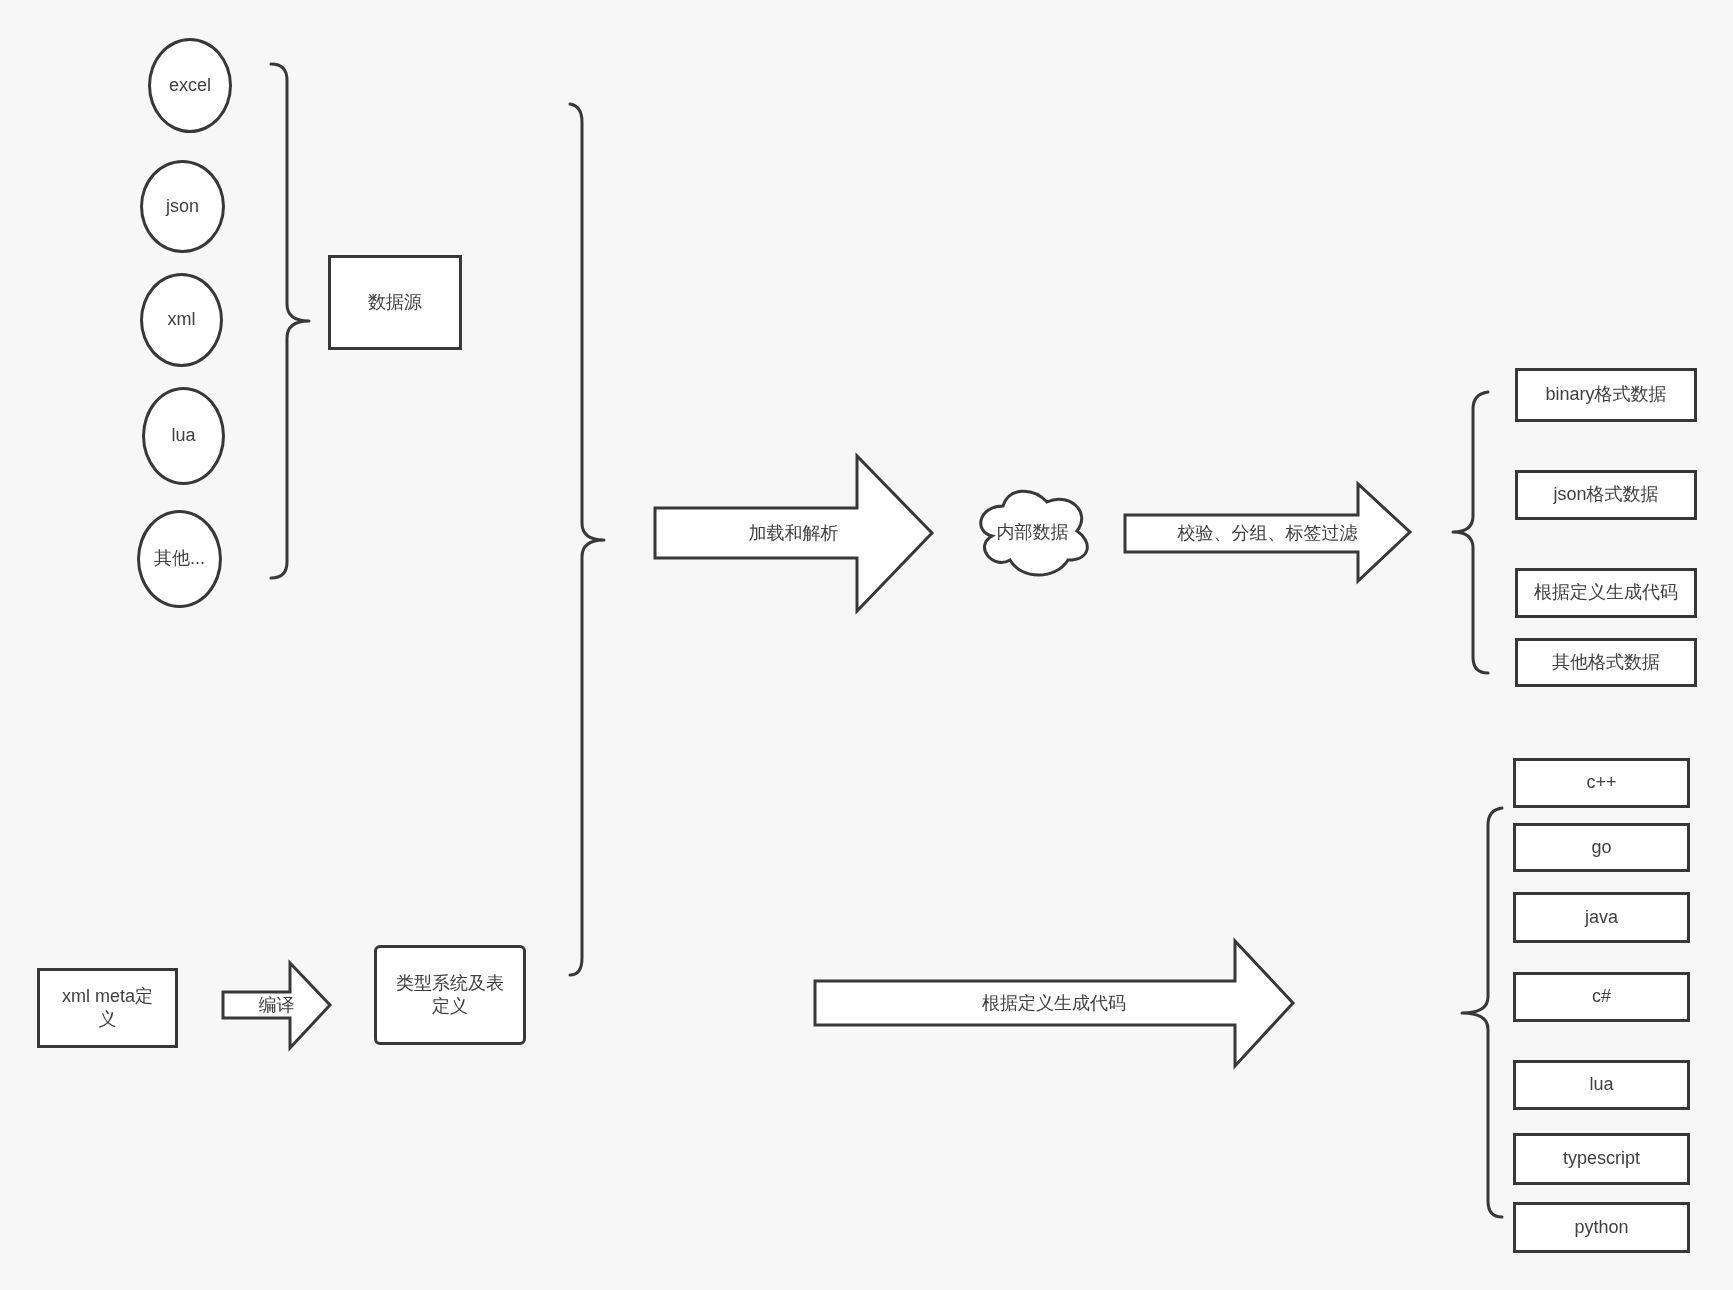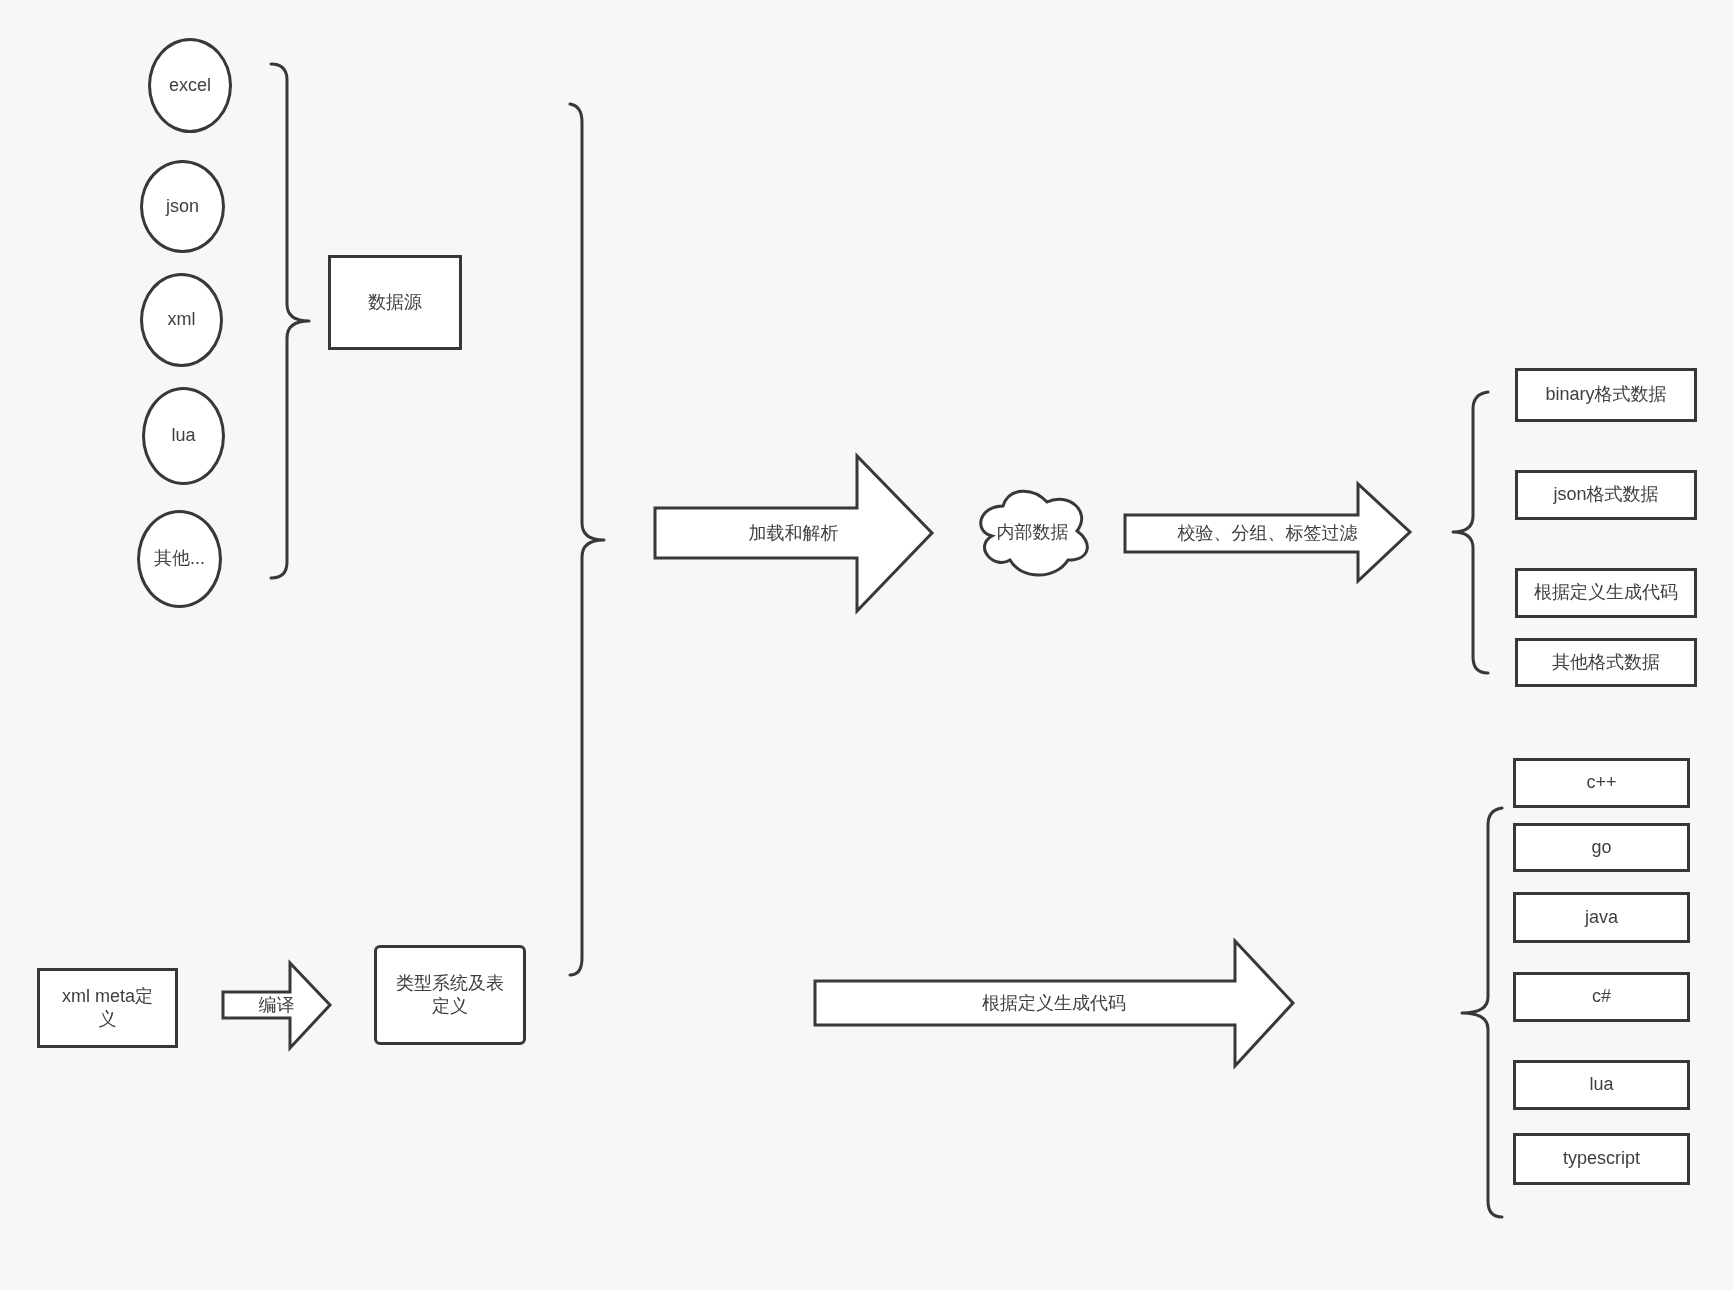--- a/index.html
+++ b/index.html
@@ -110,14 +110,17 @@
   </div>
   <div class="node" style="left:1513px;top:972px;width:177px;height:50px">
     <span>c#</span>
   </div>
   <div class="node" style="left:1513px;top:1060px;width:177px;height:50px">
     <span>lua</span>
   </div>
   <div class="node" style="left:1513px;top:1133px;width:177px;height:52px">
     <span>typescript</span>
   </div>
+  <div class="node" style="left:1513px;top:1202px;width:177px;height:51px">
+    <span>python</span>
+  </div>
 
 </div>
 
 </body></html>

